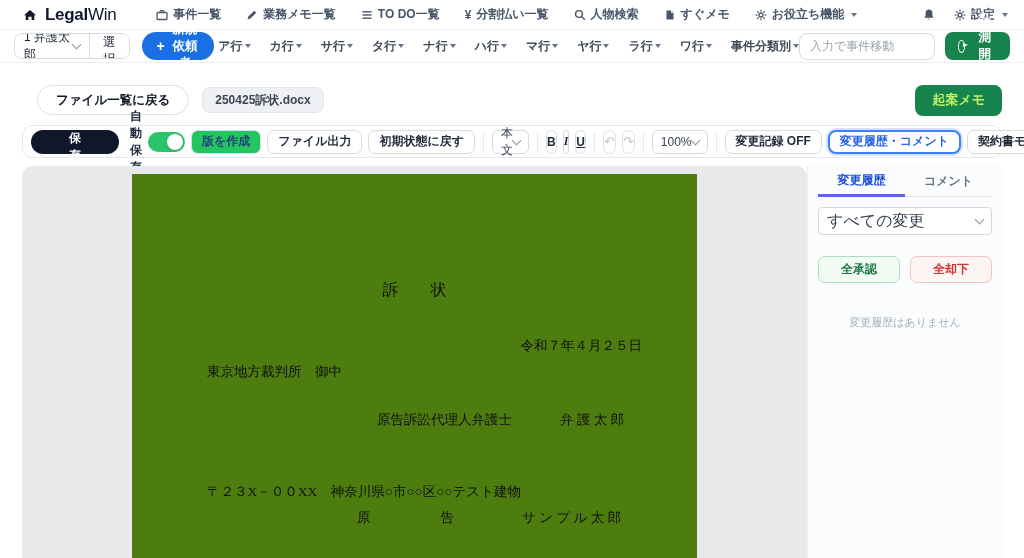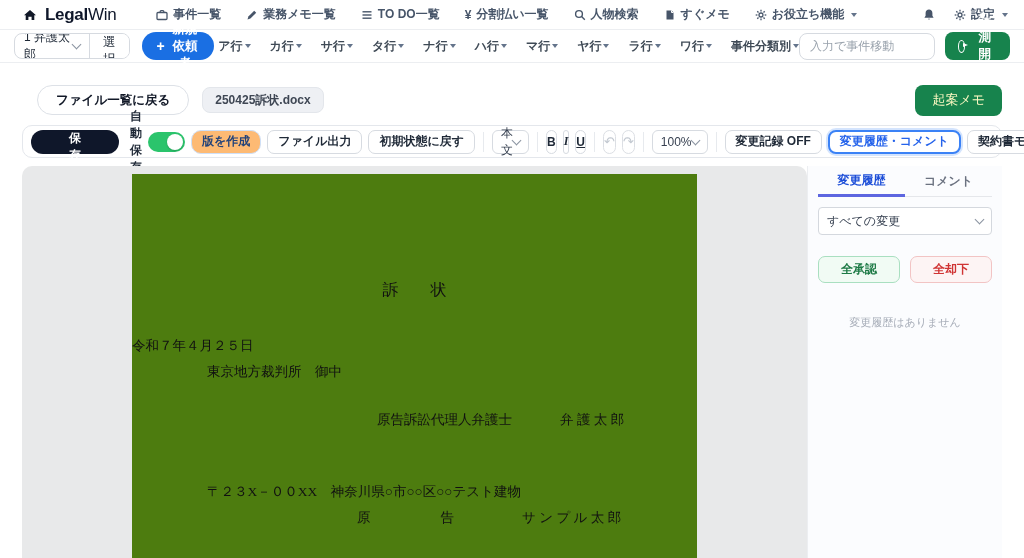--- a/index.html
+++ b/index.html
@@ -33,60 +33,60 @@
   .move-input { margin-left:auto; width:136px; height:27px; border:1px solid #d6dae0; border-radius:8px; padding:0 10px; font-size:12px; color:#374151; outline:none; }
   .move-input::placeholder { color:#9aa3ad; }
   .btn-timer { display:flex; align-items:center; gap:7px; margin-left:10px; background:#17834d; color:#fff; border:none; border-radius:8px; height:28px; padding:0 13px; font-weight:700; font-size:12.5px; cursor:pointer; }
   .play-icon { width:13px; height:13px; border:1.5px solid #fff; border-radius:50%; position:relative; }
   .play-icon::after { content:""; position:absolute; left:3.5px; top:2.5px; border-left:5px solid #fff; border-top:2.8px solid transparent; border-bottom:2.8px solid transparent; }
 
   
   .filebar { display:flex; align-items:center; gap:13px; margin:22px 22px 0 37px; height:30px; }
   .btn-back { border:1px solid #dde1e7; border-radius:999px; height:30px; padding:0 18px; background:#fff; font-weight:700; color:#111827; font-size:12.5px; cursor:pointer; }
   .file-badge { background:#eef0f4; border:1px solid #e3e6eb; border-radius:8px; height:26px; padding:0 12px; color:#3f4754; font-weight:600; display:flex; align-items:center; font-size:12px; }
-  .btn-draft { margin-left:auto; background:#17834d; color:#fef9c3; border:none; border-radius:8px; height:31px; padding:0 17px; font-weight:400; font-size:13px; cursor:pointer; }
+  .btn-draft { margin-left:auto; background:#17834d; color:#bef264; border:none; border-radius:8px; height:31px; padding:0 17px; font-weight:700; font-size:13px; cursor:pointer; }
 
   
   .toolbar { margin:10px 22px 0; border:1px solid #e4e7ec; border-radius:10px; height:33px; display:flex; align-items:center; gap:6px; padding:0 8px; background:#fff; }
   .btn-save { background:#0f172a; color:#fff; border:none; border-radius:999px; height:24px; padding:0 38px; font-weight:700; font-size:12px; cursor:pointer; }
   .lbl-autosave { font-weight:700; color:#1f2937; margin-left:5px; font-size:12px; }
   .toggle { width:37px; height:20px; background:#2bc46c; border-radius:999px; position:relative; cursor:pointer; flex:none; }
   .toggle .knob { position:absolute; right:2px; top:2px; width:16px; height:16px; background:#fff; border-radius:50%; box-shadow:0 1px 2px rgba(0,0,0,.2); }
   .tb-btn { border:1px solid #d7dbe1; background:#fff; border-radius:7px; height:24px; padding:0 10px; font-weight:700; color:#1f2937; font-size:12px; display:flex; align-items:center; cursor:pointer; white-space:nowrap; }
-  .tb-btn.version { background:#fdba74; border-color:#cfe0f8; color:#23437a;border-radius:10px; }
+  .tb-btn.version { background:#22c55e; border-color:#cfe0f8; color:#23437a; }
   .sep { width:1px; height:20px; background:#e7eaee; margin:0 2px; flex:none; }
   .fake-select { display:flex; align-items:center; justify-content:space-between; border:1px solid #d7dbe1; border-radius:6px; height:24px; padding:0 8px; background:#fff; color:#374151; cursor:pointer; }
   .sel-style { width:102px; }
   .sel-zoom { width:60px; }
   .fmt-btn { width:26px; justify-content:center; padding:0; }
   .fmt-i { font-style:italic; font-family:"Liberation Serif",serif; }
   .fmt-u { text-decoration:underline; }
   .undo-btn { width:26px; justify-content:center; padding:0; color:#c2c8d0; border-color:#dcdfe4; font-size:13px; font-weight:400; }
   .tb-btn.active-blue { border:2px solid #3b82f6; box-shadow:0 0 0 2px rgba(59,130,246,.22); color:#2563eb; border-radius:8px; }
 
   
   .workspace { display:flex; margin:8px 0 0 22px; height:392px; }
   .doc-area { width:785px; background:#e8e9ea; border-radius:10px 10px 0 0; display:flex; justify-content:center; overflow:hidden; }
   .page { width:565px; margin-top:8px; background:#4d7c0f; font-family:"Liberation Serif","DejaVu Serif",serif; color:#111111; font-size:13.5px; line-height:20px; cursor:text; }
   .doc-title { text-align:center; font-size:16px; margin-top:106px; }
-  .doc-date { padding-right:55px; margin-top:36px; }
+  .doc-date { text-align:right; padding-right:55px; margin-top:36px; }
   .doc-court { padding-left:75px; margin-top:6px; }
   .doc-attorney { padding-left:245px; margin-top:28px; }
   .doc-attorney .name { margin-left:48px; }
   .doc-address { padding-left:75px; margin-top:52px; }
   .doc-party { padding-left:225px; margin-top:6px; }
   .doc-party .p2 { margin-left:70px; }
   .doc-party .pname { margin-left:68px; }
 
   
   .panel { width:195px; background:#fbfcfe; border-left:1px solid #eceef1; padding:0 10px; }
   .panel-tabs { display:flex; height:31px; border-bottom:1px solid #e5e7eb; }
   .panel-tab { flex:1; display:flex; align-items:center; justify-content:center; font-weight:700; font-size:12px; color:#6b7280; cursor:pointer; }
   .panel-tab.active { color:#1d4ed8; border-bottom:3px solid #5d66e0; margin-bottom:-1px; }
-  .panel-select { margin-top:10px; height:28px; display:flex; align-items:center; justify-content:space-between; border:1px solid #d4d8de; border-radius:4px; background:#fff; padding:0 8px; color:#374151; font-size:12px; cursor:pointer; }
+  .panel-select { margin-top:10px; height:28px; display:flex; align-items:center; justify-content:space-between; border:1px solid #d4d8de; border-radius:4px; background:#fff; padding:0 8px; color:#374151; font-size:16px; cursor:pointer; }
   .panel-actions { display:flex; gap:10px; margin-top:21px; }
   .panel-actions button { flex:1; height:27px; border-radius:7px; font-weight:700; font-size:12px; cursor:pointer; }
   .btn-approve { background:#f1fbf4; border:1px solid #a9dfc0; color:#1d7a45; }
   .btn-reject { background:#fdf4f4; border:1px solid #f2c4c4; color:#d03434; }
   .panel-empty { text-align:center; color:#a7adb8; margin-top:32px; font-size:11px; }
 
   .icon { flex:none; }
 </style>
 </head>
 <body>

